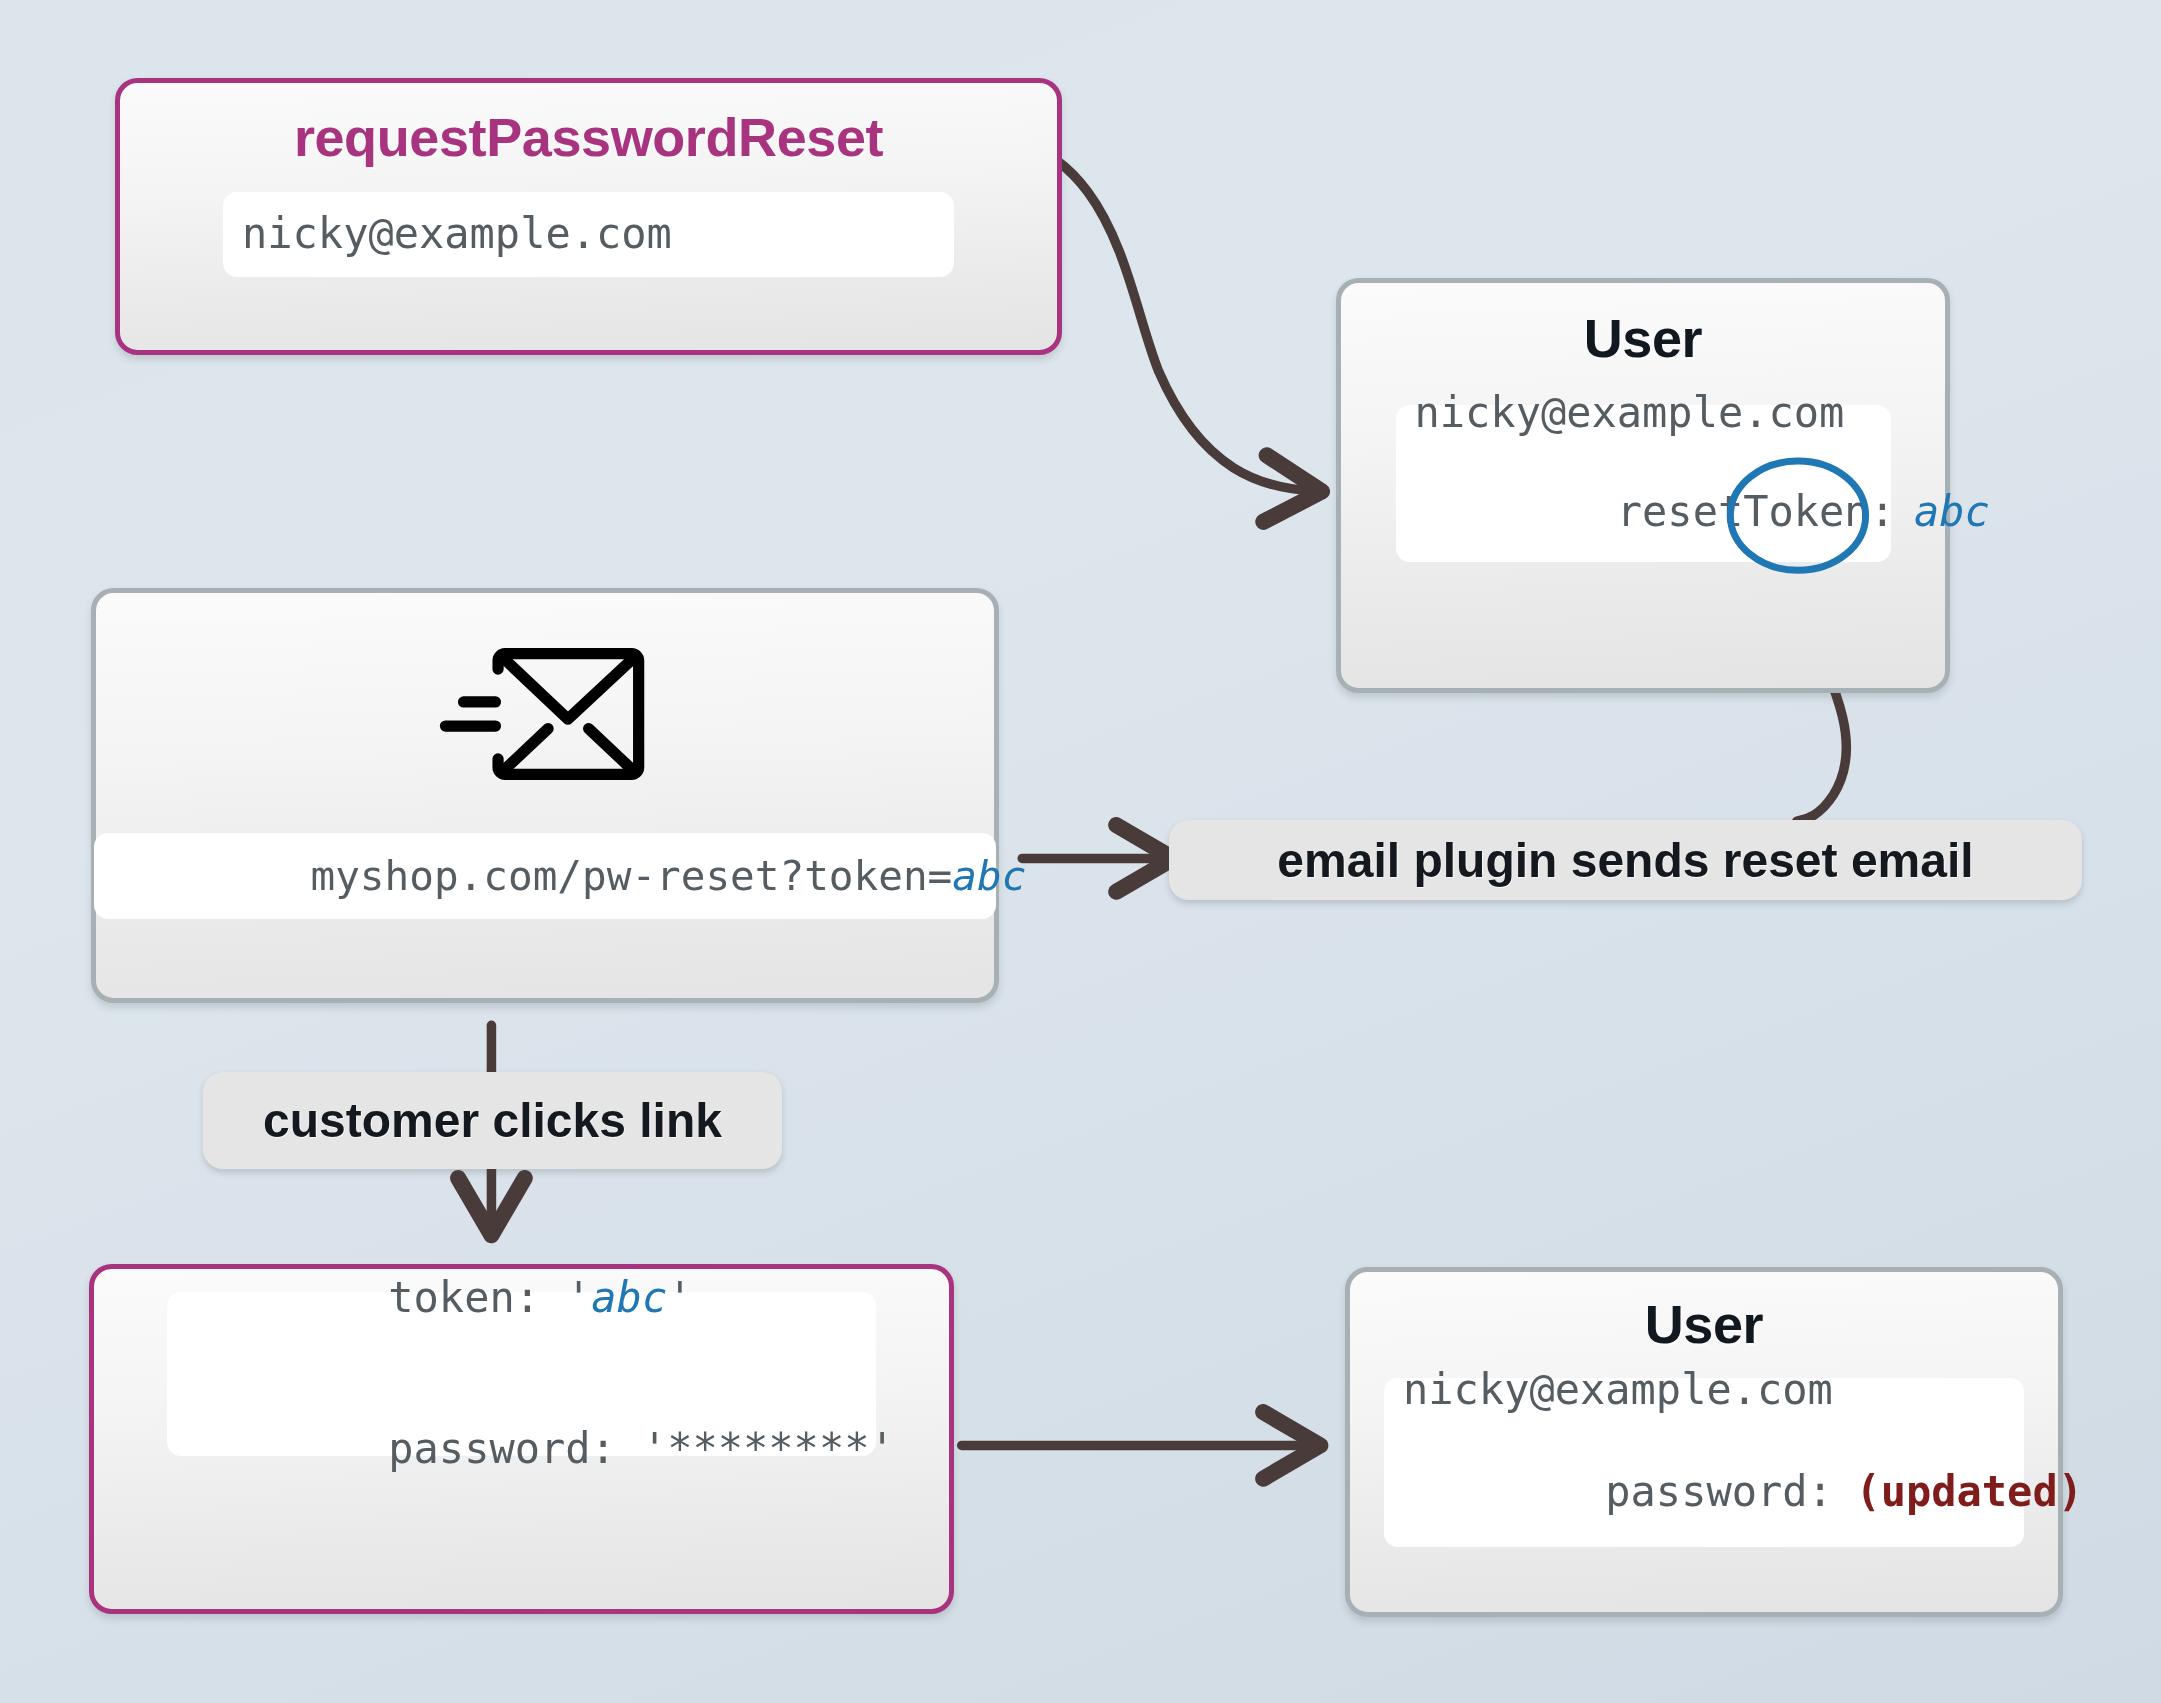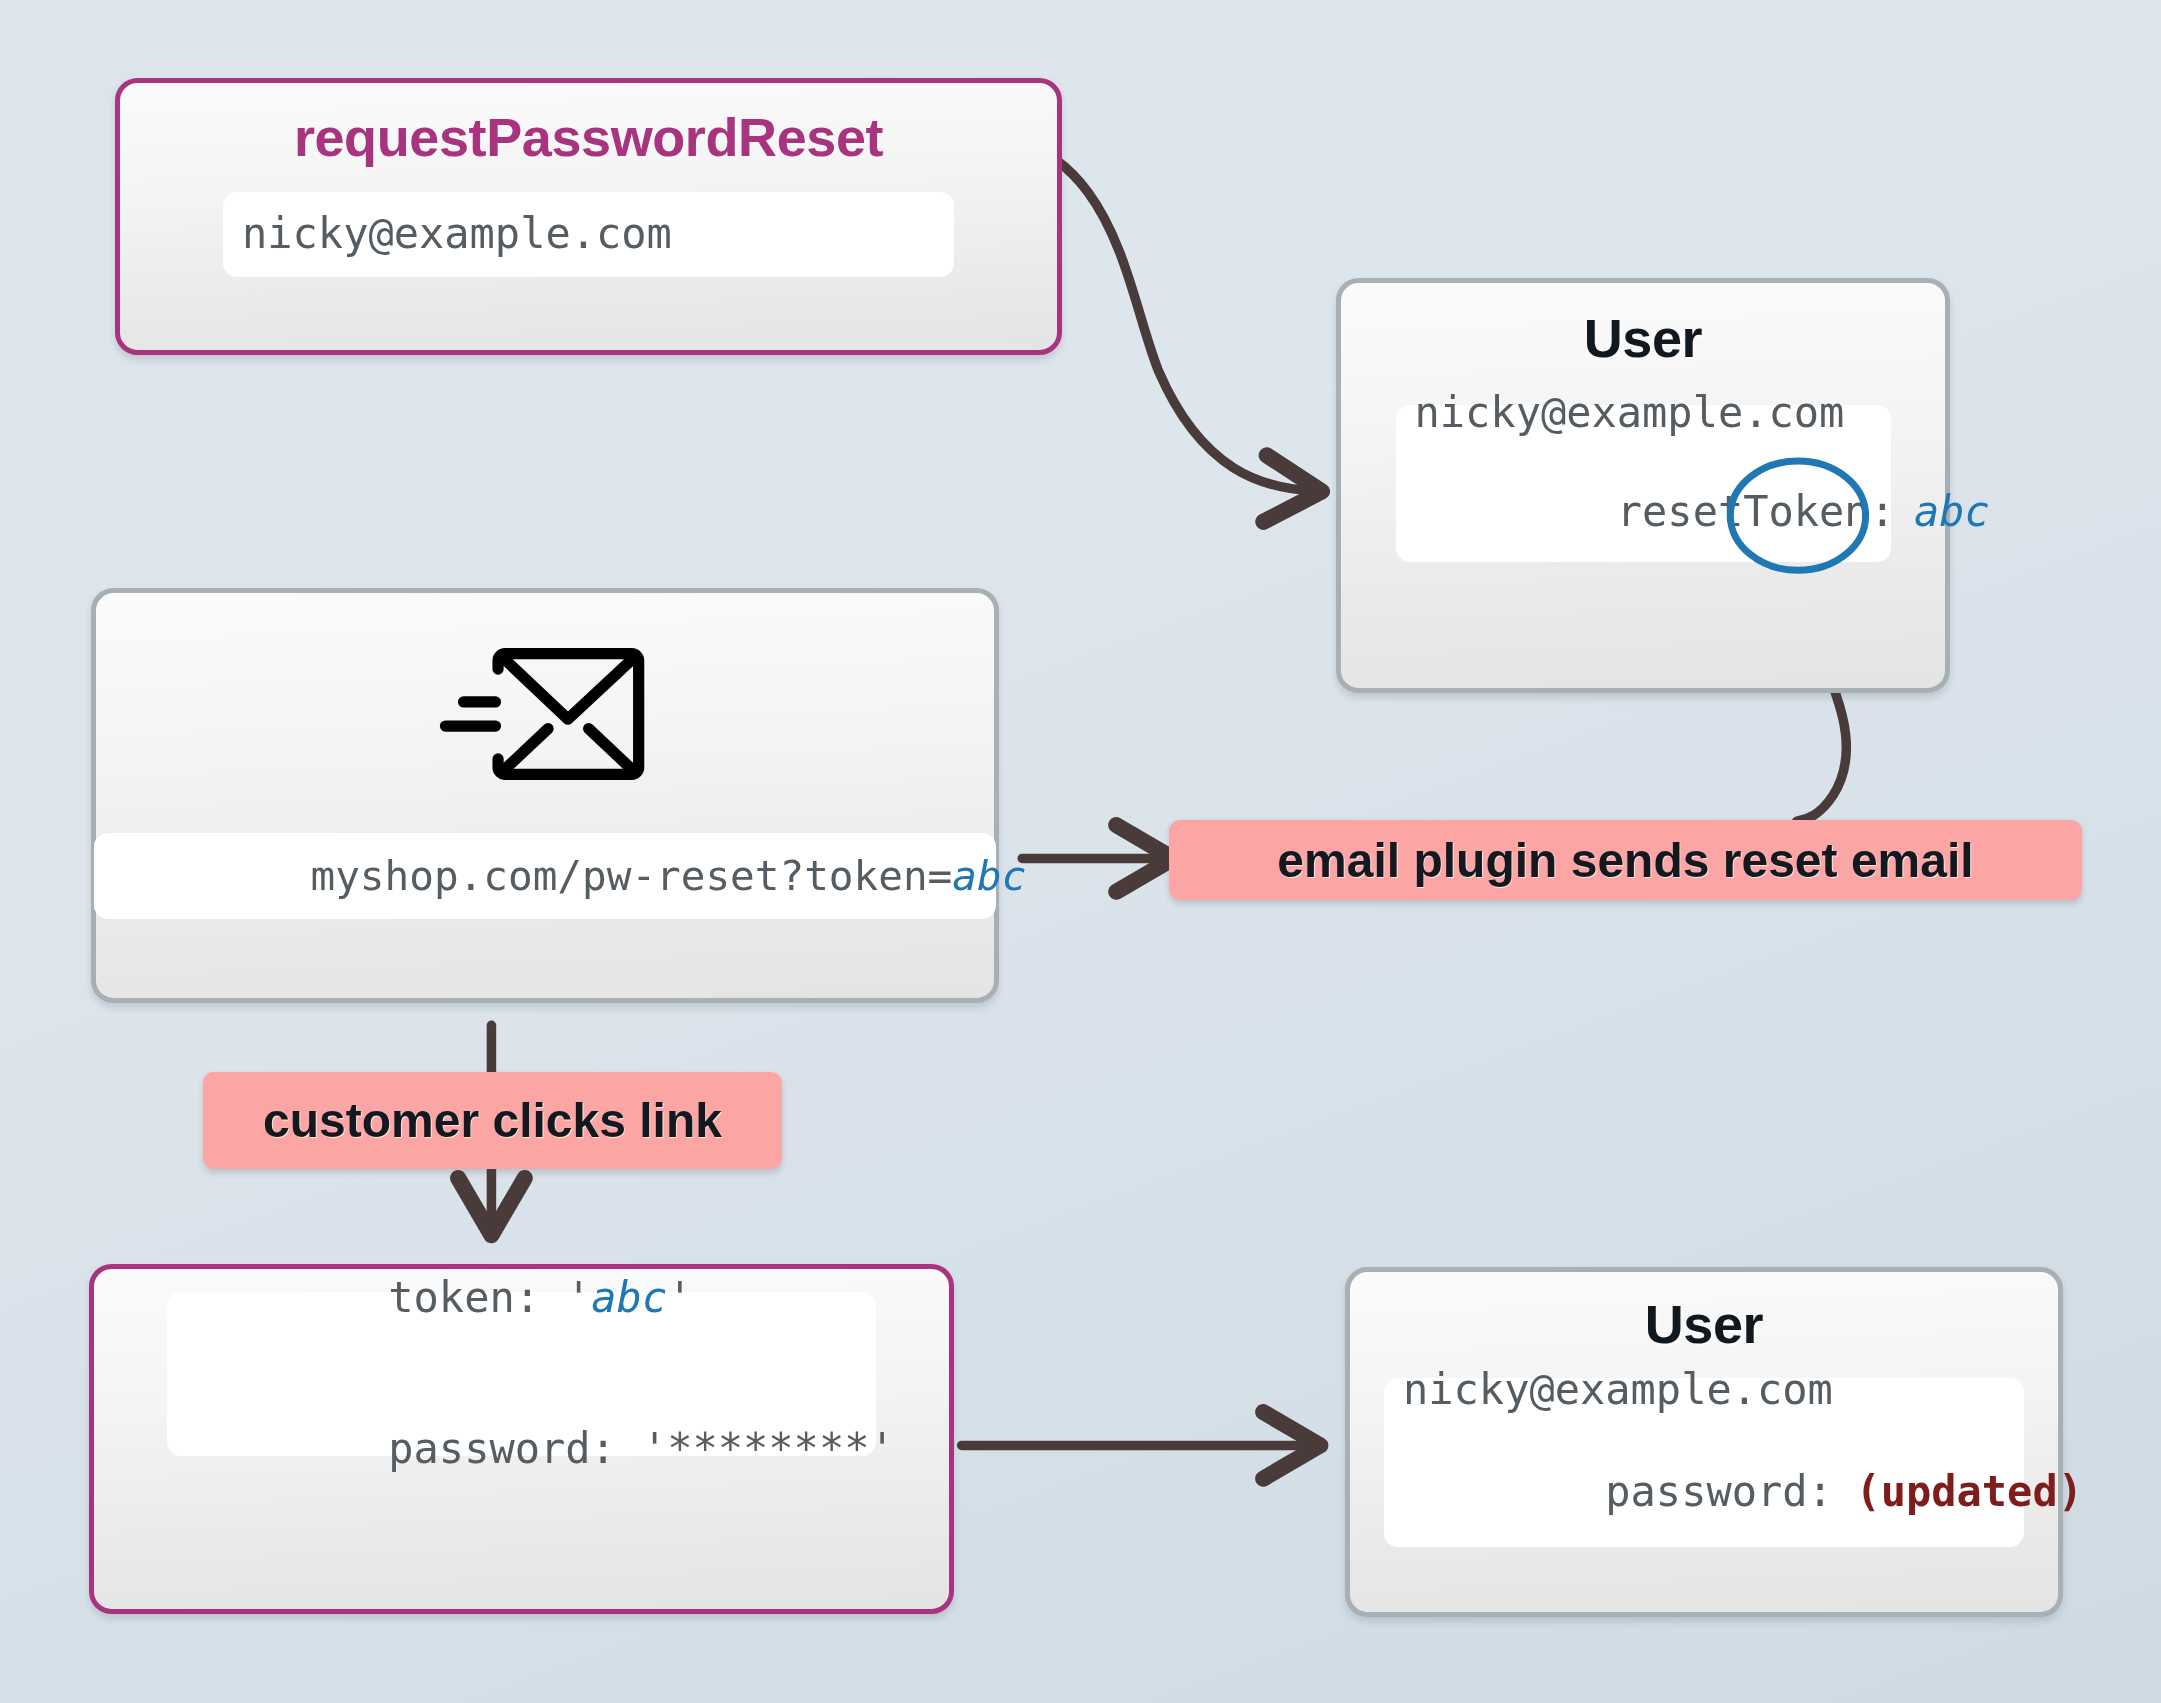--- a/index.html
+++ b/index.html
@@ -121,22 +121,22 @@
   #node-user-bottom .node-title { font-size: 54px; margin-top: 21px; }
   #node-user-bottom .panel {
     width: 640px; height: 169px; margin-top: 22.5px;
     font-size: 42px; padding-left: 19px; gap: 17.3px;
   }
 
   
   .edge-label {
     position: absolute;
     box-sizing: border-box;
-    background: #fca5a5;
-    border-radius: 11px;
+    background: #e5e5e5;
+    border-radius: 20px;
     color: #14181f;
     font-weight: bold;
     display: flex;
     align-items: center;
     justify-content: center;
     box-shadow: 0 3.5px 6px rgba(60,70,80,0.20);
     text-shadow: 0.9px 0.9px 0 rgba(255,255,255,0.7);
     white-space: nowrap;
   }
   #label-email-plugin {

